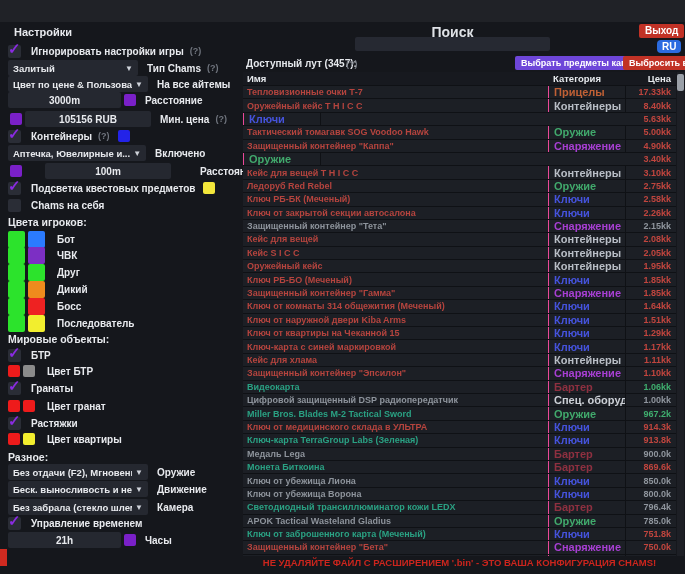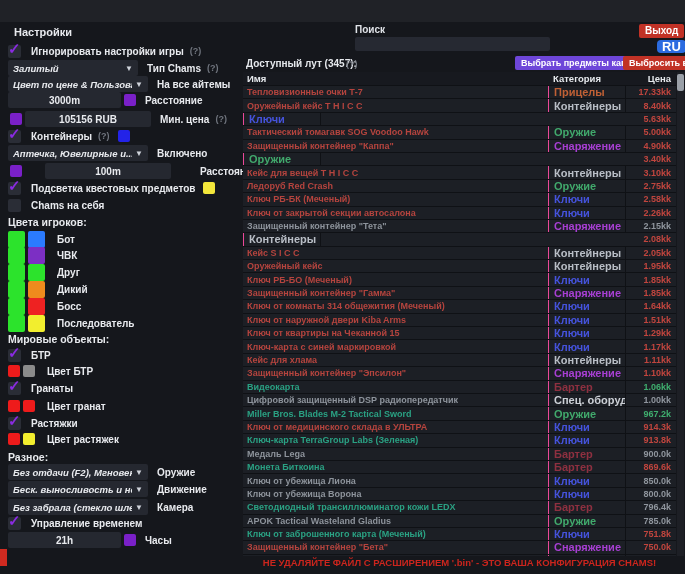--- a/index.html
+++ b/index.html
@@ -5,36 +5,36 @@
   html,body{margin:0;padding:0;}
   body{
     width:685px;height:574px;position:relative;overflow:hidden;
     background:#15171c;
     font-family:"Liberation Sans", sans-serif;
     -webkit-font-smoothing:antialiased;
   }
   
   #titlebar{position:absolute;left:0;top:0;width:685px;height:22px;background:#202227;}
   #settings-title{position:absolute;left:14px;top:26px;color:#e8eaee;font-size:11px;font-weight:bold;}
-  #search-label{position:absolute;left:355px;top:24px;width:195px;text-align:left;color:#dfe2e7;font-size:10px;font-weight:bold;}
+  #search-label{position:absolute;left:355px;top:24px;width:195px;text-align:center;color:#dfe2e7;font-size:14px;font-weight:bold;}
   #search-input{position:absolute;left:355px;top:37px;width:195px;height:14px;background:#262932;border-radius:2px;}
   #exit-button{position:absolute;left:639px;top:24px;height:14px;padding:0 6px;background:#c13226;color:#fff;
     font-size:10px;font-weight:bold;line-height:14px;border-radius:2px;}
   #ru-button{position:absolute;left:657px;top:40px;height:13px;padding:0 5px;background:#2b6be0;color:#fff;
-    font-size:13px;font-weight:bold;line-height:13px;border-radius:4px;}
+    font-size:10px;font-weight:bold;line-height:13px;border-radius:4px;}
   
   .srow{position:absolute;left:8px;height:16px;display:flex;align-items:center;}
   .shead{color:#e8eaee;font-size:10.5px;font-weight:bold;}
   .cbx{width:13px;height:13px;background:#2a2d36;border-radius:2px;position:relative;flex:0 0 13px;}
   .cbx .tick{position:absolute;left:0px;top:-5px;color:#8a2be2;font-size:15px;font-weight:bold;}
   .clabel{margin-left:10px;color:#e8eaee;font-size:10px;font-weight:bold;white-space:nowrap;}
   .hint{margin-left:6px;color:#70757e;font-size:9px;font-weight:bold;}
   .drop{width:140px;height:16px;background:#252830;border-radius:2px;display:flex;align-items:center;
     padding:0 5px;box-sizing:border-box;flex:0 0 130px;}
-  .drop .dval{color:#e8eaee;font-size:9.5px;font-weight:bold;white-space:nowrap;overflow:hidden;flex:1;font-style:italic;}
+  .drop .dval{color:#e8eaee;font-size:9.5px;font-weight:bold;white-space:nowrap;overflow:hidden;flex:1;}
   .drop .chev{color:#cfd3da;font-size:8px;margin-left:3px;}
   .rlabel{margin-left:9px;color:#e8eaee;font-size:10px;font-weight:bold;white-space:nowrap;}
   .tin{height:16px;background:#252830;border-radius:2px;color:#e8eaee;font-size:10px;font-weight:bold;
     display:flex;align-items:center;justify-content:center;box-sizing:border-box;}
   .sq{width:12px;height:12px;border-radius:2px;flex:0 0 12px;}
   .sq.accent{background:#7a20c8;}
   .swatch{width:17px;height:17px;border-radius:2px;flex:0 0 17px;}
   .swsmall{width:12px;height:12px;border-radius:2px;flex:0 0 12px;}
   
   #loot-title{position:absolute;left:246px;top:58px;color:#e6e9ed;font-size:10px;font-weight:bold;}
@@ -197,21 +197,21 @@
     </div>
     <div class="srow" style="top: 415px;">
       <span class="cbx">
         <span class="tick">✓</span>
       </span>
       <span class="clabel">Растяжки</span>
     </div>
     <div class="srow" style="top: 431px;">
       <span class="swsmall" style="background: rgb(238, 27, 27);"></span>
       <span class="swsmall" style="background: rgb(242, 238, 46); margin-left: 3px;"></span>
-      <span class="clabel" style="margin-left: 12px;">Цвет растяжек</span>
+      <span class="clabel" style="margin-left: 12px;">Цвет квартиры</span>
     </div>
     <div class="srow" style="top: 449px;">
       <span class="shead">Разное:</span>
     </div>
     <div class="srow" style="top: 464px;">
       <span class="drop">
         <span class="dval">Без отдачи (F2), Мгновенное п</span>
         <span class="chev">▼</span>
       </span>
       <span class="rlabel">Оружие</span>
@@ -281,40 +281,41 @@
     <div class="lrow">
       <div class="c-cat" style="color: rgb(65, 169, 108);">Оружие</div>
       <div class="c-price" style="color: rgb(192, 69, 62); padding-left: 9px;">3.40kk</div>
     </div>
     <div class="lrow">
       <div class="c-name" style="color: rgb(181, 68, 62);">Кейс для вещей T H I C C</div>
       <div class="c-cat" style="color: rgb(185, 190, 198);">Контейнеры</div>
       <div class="c-price" style="color: rgb(192, 69, 62);">3.10kk</div>
     </div>
     <div class="lrow">
-      <div class="c-name" style="color: rgb(181, 68, 62);">Ледоруб Red Crash</div>
+      <div class="c-name" style="color: rgb(181, 68, 62);">Ледоруб Red Rebel</div>
       <div class="c-cat" style="color: rgb(65, 169, 108);">Оружие</div>
       <div class="c-price" style="color: rgb(192, 69, 62);">2.75kk</div>
     </div>
     <div class="lrow">
       <div class="c-name" style="color: rgb(181, 68, 62);">Ключ РБ-БК (Меченый)</div>
       <div class="c-cat" style="color: rgb(69, 83, 221);">Ключи</div>
       <div class="c-price" style="color: rgb(192, 69, 62); text-align: center;">2.58kk</div>
     </div>
     <div class="lrow">
       <div class="c-name" style="color: rgb(181, 68, 62);">Ключ от закрытой секции автосалона</div>
       <div class="c-cat" style="color: rgb(69, 83, 221);">Ключи</div>
       <div class="c-price" style="color: rgb(192, 69, 62);">2.26kk</div>
     </div>
     <div class="lrow">
       <div class="c-name" style="color: rgb(141, 147, 155);">Защищенный контейнер "Тета"</div>
       <div class="c-cat" style="color: rgb(167, 63, 211);">Снаряжение</div>
       <div class="c-price" style="color: rgb(143, 149, 157);">2.15kk</div>
     </div>
     <div class="lrow">
+      <div class="c-name" style="color: rgb(181, 68, 62);">Кейс для вещей</div>
       <div class="c-cat" style="color: rgb(185, 190, 198);">Контейнеры</div>
       <div class="c-price" style="color: rgb(192, 69, 62);">2.08kk</div>
     </div>
     <div class="lrow">
       <div class="c-name" style="color: rgb(181, 68, 62);">Кейс S I C C</div>
       <div class="c-cat" style="color: rgb(185, 190, 198);">Контейнеры</div>
       <div class="c-price" style="color: rgb(192, 69, 62);">2.05kk</div>
     </div>
     <div class="lrow">
       <div class="c-name" style="color: rgb(181, 68, 62);">Оружейный кейс</div>

